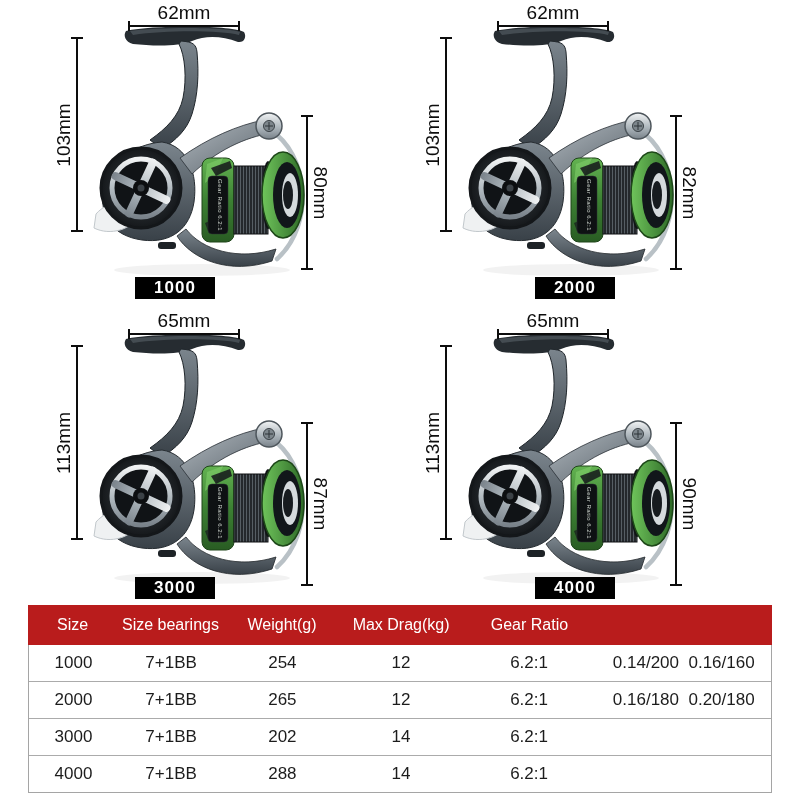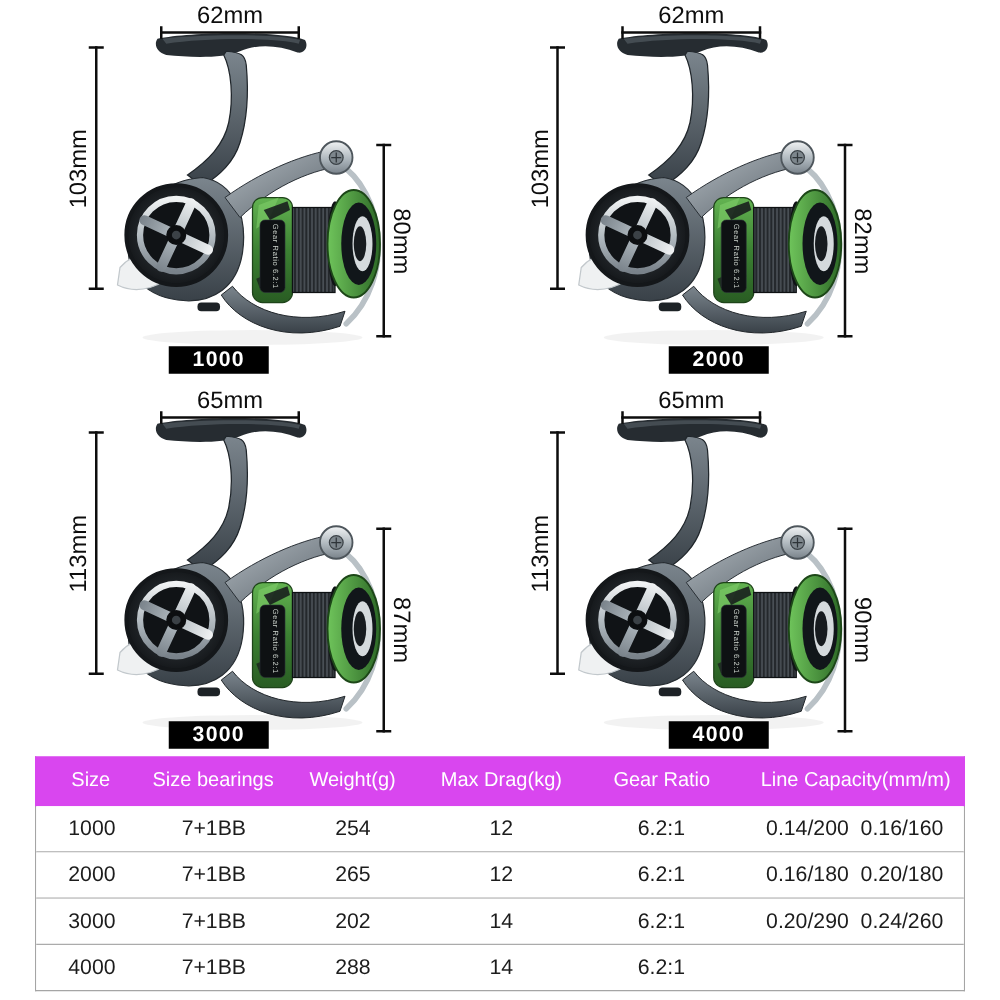--- a/index.html
+++ b/index.html
@@ -51,21 +51,21 @@
     background:#000;color:#fff;font-weight:700;font-size:17px;line-height:22px;
     text-align:center;letter-spacing:1px;}
 
   
   .spec-table{position:absolute;left:28px;top:605px;width:744px;
     border-left:1px solid #a5a5a5;border-right:1px solid #a5a5a5;
     border-bottom:1px solid #a5a5a5;box-sizing:border-box;}
   .thead,.trow{display:grid;
     grid-template-columns:12% 14.3% 15.7% 16.3% 18.2% 23.5%;
     align-items:center;}
-  .thead{background:#d946ef;color:#ffffff;height:40px;font-size:16px;margin:0 -1px;}
+  .thead{background:#b91c1c;color:#ffffff;height:40px;font-size:16px;margin:0 -1px;}
   .trow{height:36px;font-size:17px;color:#1c1c1c;background:#ffffff;
     border-bottom:1px solid #ababab;}
   .trow:last-child{border-bottom:none;}
   .th,.td{text-align:center;white-space:pre;}
 
   svg text{font-family:"Liberation Sans", sans-serif;}
 </style>
 </head>
 <body>
 
@@ -242,21 +242,20 @@
     <div class="badge">4000</div>
   </div>
 
   <div class="spec-table">
     <div class="thead">
       <div class="th">Size</div>
       <div class="th">Size bearings</div>
       <div class="th">Weight(g)</div>
       <div class="th">Max Drag(kg)</div>
       <div class="th">Gear Ratio</div>
-      <div class="th">Line Capacity(mm/m)</div>
     </div>
     <div class="trow">
       <div class="td">1000</div>
       <div class="td">7+1BB</div>
       <div class="td">254</div>
       <div class="td">12</div>
       <div class="td">6.2:1</div>
       <div class="td">0.14/200  0.16/160</div>
     </div>
     <div class="trow">
@@ -266,21 +265,20 @@
       <div class="td">12</div>
       <div class="td">6.2:1</div>
       <div class="td">0.16/180  0.20/180</div>
     </div>
     <div class="trow">
       <div class="td">3000</div>
       <div class="td">7+1BB</div>
       <div class="td">202</div>
       <div class="td">14</div>
       <div class="td">6.2:1</div>
-      <div class="td">0.20/290  0.24/260</div>
     </div>
     <div class="trow">
       <div class="td">4000</div>
       <div class="td">7+1BB</div>
       <div class="td">288</div>
       <div class="td">14</div>
       <div class="td">6.2:1</div>
     </div>
   </div>
 

